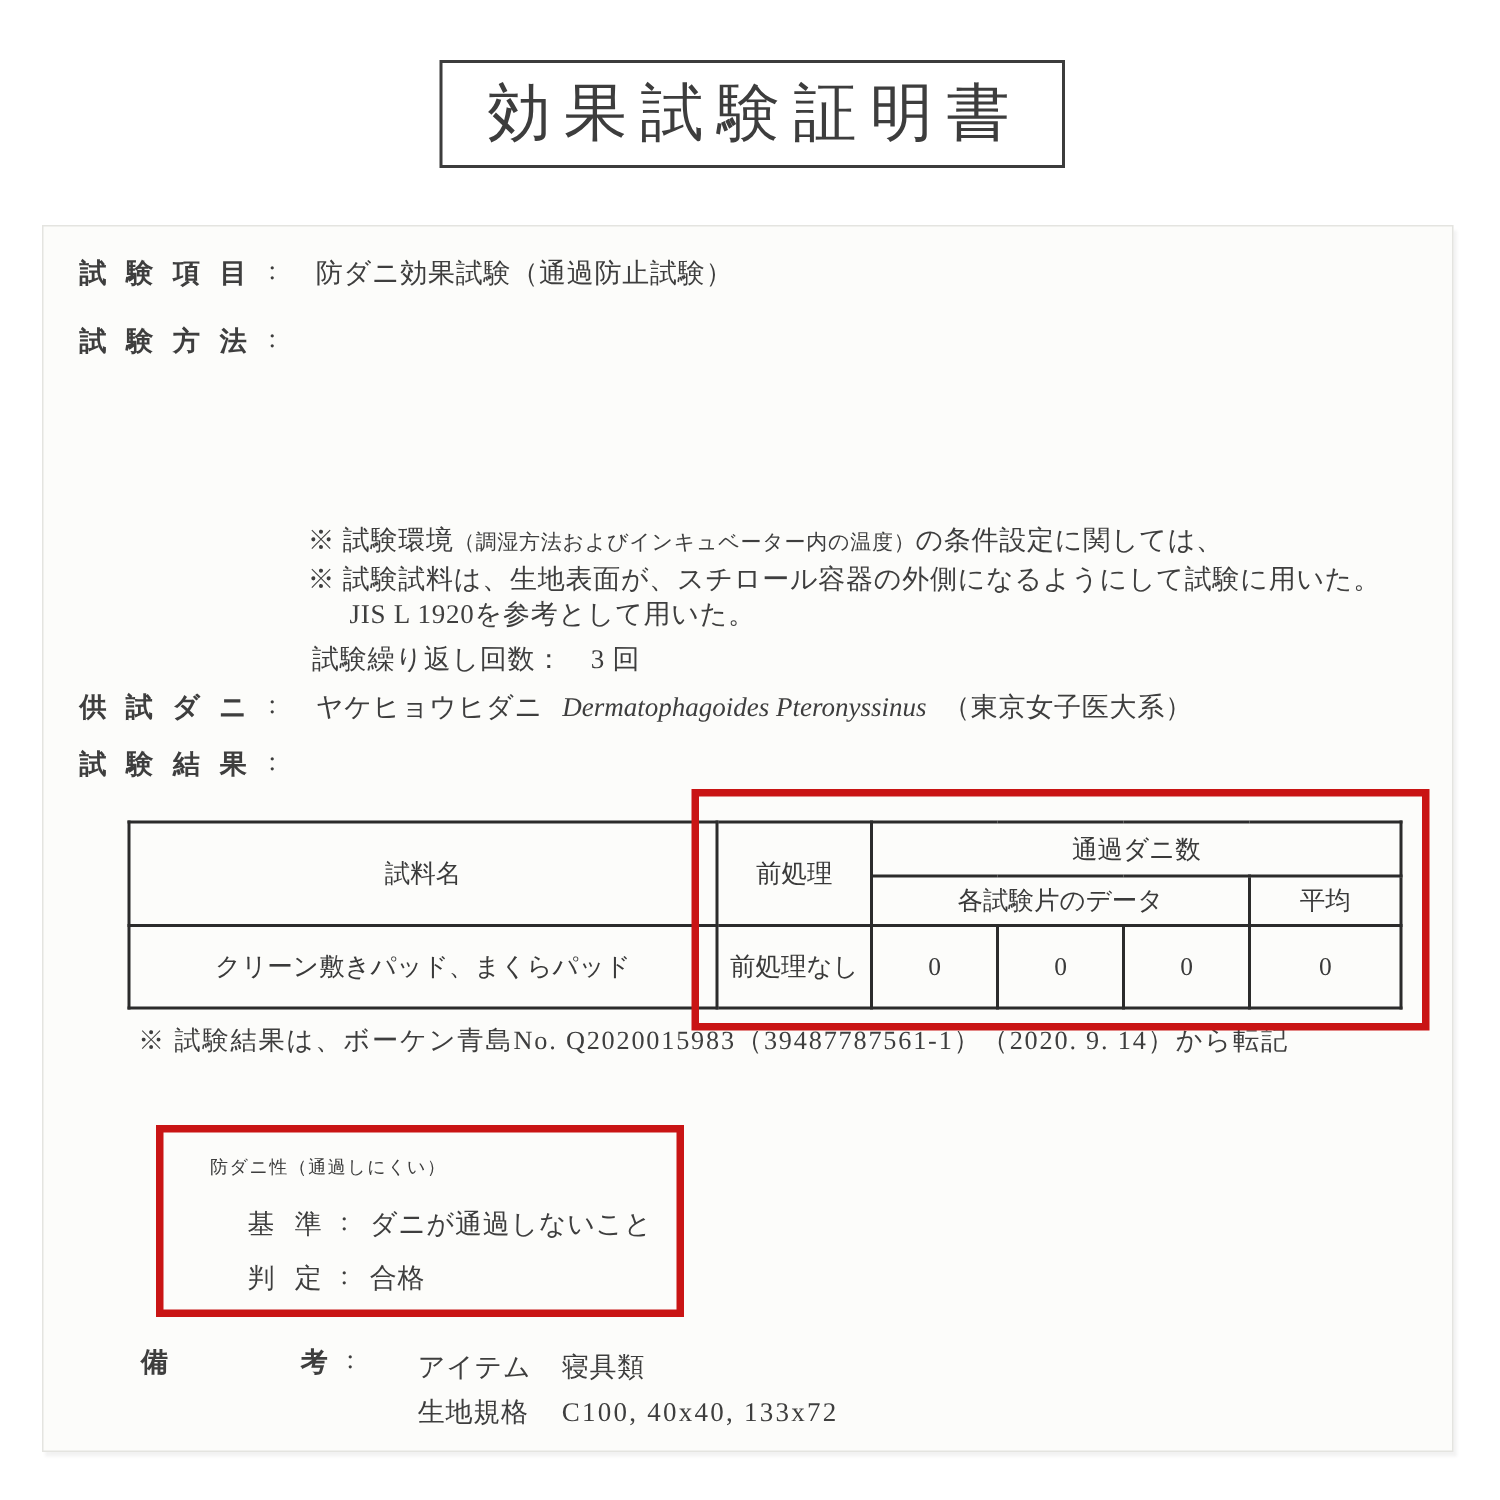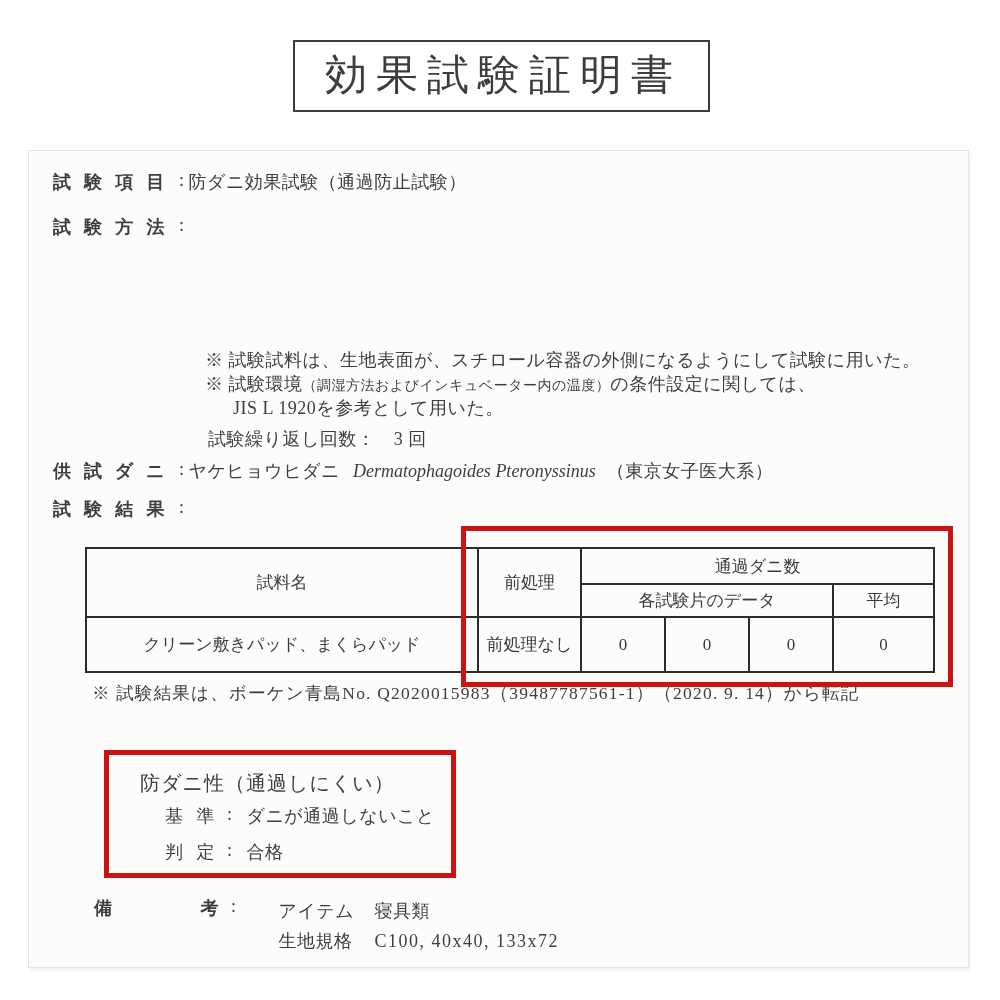--- a/index.html
+++ b/index.html
@@ -30,21 +30,21 @@
     border:1px solid #e4e4e0;
     box-shadow:2px 3px 2px rgba(0,0,0,0.05);
   }
 
   .doc-text { font-size:18px; letter-spacing:0.5px; white-space:nowrap; }
   .jlabel {
     display:inline-block; text-align:justify; text-align-last:justify;
     width:112px; flex:none;font-weight:bold;
   }
   .colon { margin-left:14px; flex:none; }
-  .val { margin-left:4px; }
+  .val { margin-left:26px; }
   .row { display:flex; align-items:flex-start; }
   .mline { line-height:24px; }
   .nline { line-height:23.5px; }
   .small-paren { font-size:14px; }
   .latin { font-style:italic; letter-spacing:0; }
 
   
   table.result {
     border-collapse:collapse; table-layout:fixed;
     width:848px; background:transparent;
@@ -54,21 +54,21 @@
     border:2px solid #2b2b2b; text-align:center; vertical-align:middle;
     overflow:hidden; white-space:nowrap;
   }
   .h1 { height:36px; }
   .h2 { height:33px; }
   .h3 { height:55px; }
 
   
   .red-frame { border:5px solid #c91414; background:transparent; z-index:5; }
 
-  .judge-heading { font-size:20px; letter-spacing:1px; white-space:nowrap; }
+  .judge-heading { font-size:12px; letter-spacing:1px; white-space:nowrap; }
   .judge-label {
     display:inline-block; width:50px; text-align:justify; text-align-last:justify; flex:none;
   }
 
   .footnote { font-size:17.5px; letter-spacing:1.2px; white-space:nowrap; }
 
   .kv-key { display:inline-block; width:96px; flex:none; }
   .kv-row { display:flex; line-height:30px; }
 </style>
 </head>
@@ -85,24 +85,24 @@
   <span class="colon">:</span>
   <span class="val">防ダニ効果試験（通過防止試験）</span>
 </div>
 
 <div class="abs row doc-text" style="left:53px; top:215px;">
   <span class="jlabel">試験方法</span>
   <span class="colon">:</span>
 </div>
 
 <div class="abs doc-text" style="left:205px; top:349px;">
-  <div class="nline">※ 試験試料は、生地表面が、スチロール容器の外側になるようにして試験に用いた。</div>
   <div class="nline">
     <span>※ 試験環境</span><span class="small-paren">（調湿方法およびインキュベーター内の温度）</span><span>の条件設定に関しては、</span>
   </div>
+  <div class="nline">※ 試験試料は、生地表面が、スチロール容器の外側になるようにして試験に用いた。</div>
   <div class="nline" style="padding-left:28px;">JIS L 1920を参考として用いた。</div>
 </div>
 
 <div class="abs doc-text" style="left:208px; top:427px;">試験繰り返し回数：　3 回</div>
 
 <div class="abs row doc-text" style="left:53px; top:459px;">
   <span class="jlabel">供試ダニ</span>
   <span class="colon">:</span>
   <span class="val">
     <span>ヤケヒョウヒダニ</span>

